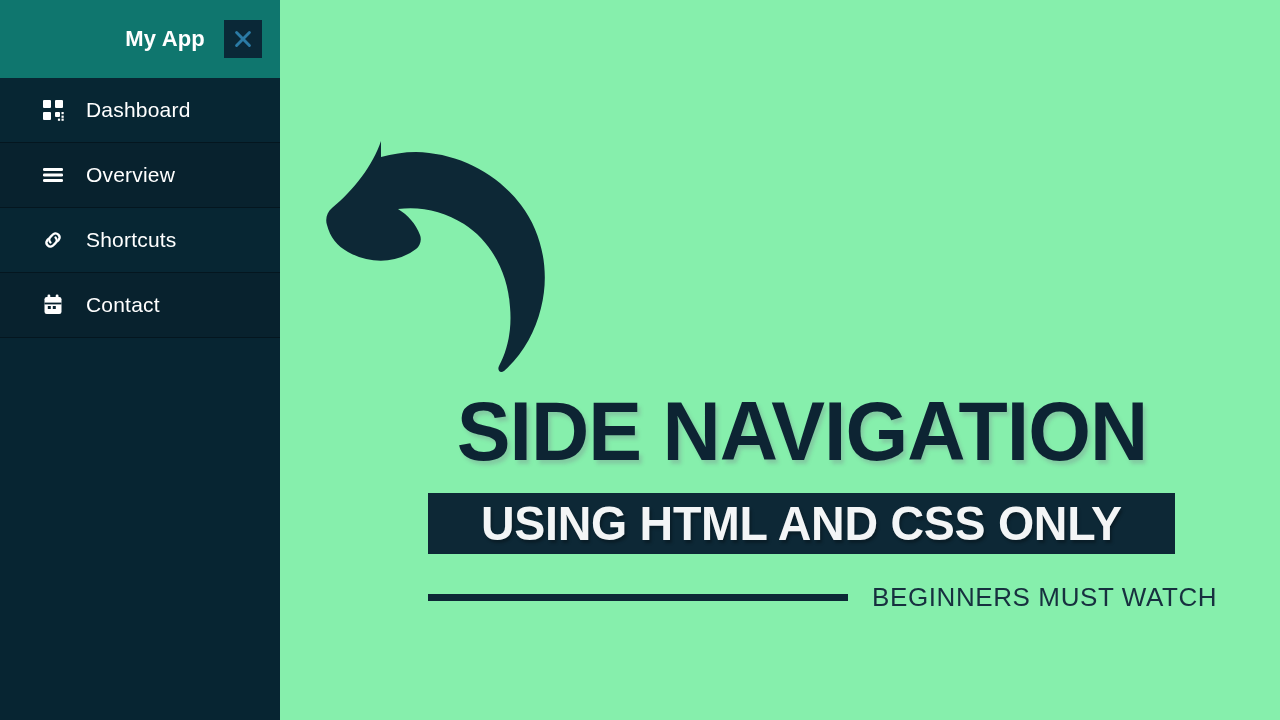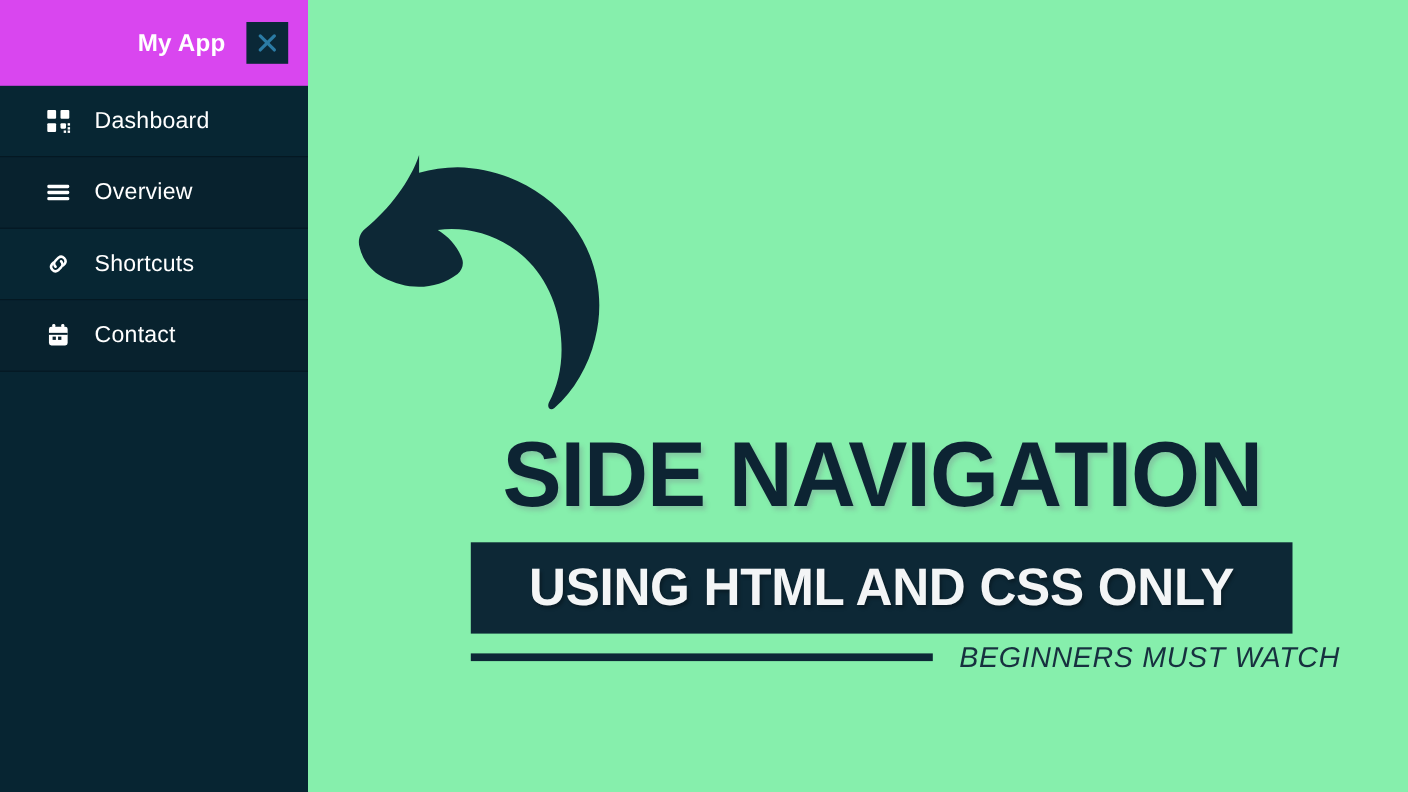--- a/index.html
+++ b/index.html
@@ -22,21 +22,21 @@
     left: 0; top: 0;
     width: 280px;
     height: 720px;
     background: #07212e;
     display: flex;
     flex-direction: column;
   }
 
   #sidebar-header {
     height: 78px;
-    background: #d946ef;
+    background: #0f766e;
     display: flex;
     align-items: center;
     justify-content: flex-end;
     padding-right: 18px;
     flex: 0 0 78px;
     position: relative;
   }
 
   #brand-title {
     color: #ffffff;
@@ -133,21 +133,21 @@
     transform: scaleX(0.96);
     transform-origin: center;
     white-space: nowrap;
   }
 
   #subtitle-bar {
     position: absolute;
     left: 148px;
     top: 493px;
     width: 747px;
-    height: 83px;
+    height: 61px;
     background: #0d2836;
     display: flex;
     align-items: center;
     justify-content: center;
   }
 
   #subtitle-text {
     color: #f3f5f6;
     font-family: "Liberation Sans Narrow", "Liberation Sans", sans-serif;
     font-size: 48px;
@@ -175,21 +175,20 @@
     background: #0d2836;
     flex: 0 0 420px;
   }
 
   #footer-text {
     margin-left: 24px;
     color: #17303f;
     font-size: 26px;
     letter-spacing: 0.6px;
     white-space: nowrap;
-    font-style: italic;
   }
 </style>
 </head>
 <body>
 
 <aside id="sidebar">
 
   <div id="sidebar-header">
     <span id="brand-title">My App</span>
 

